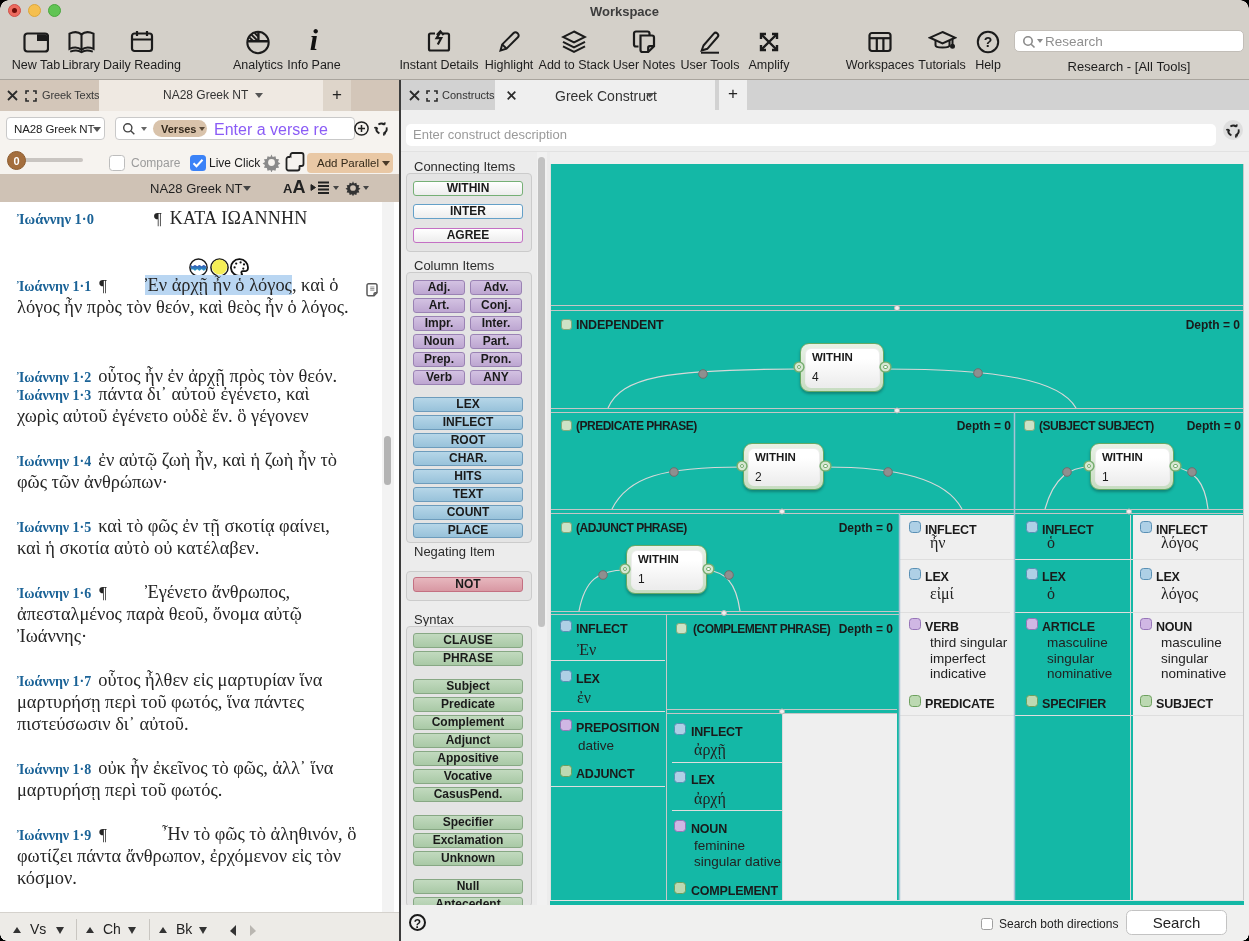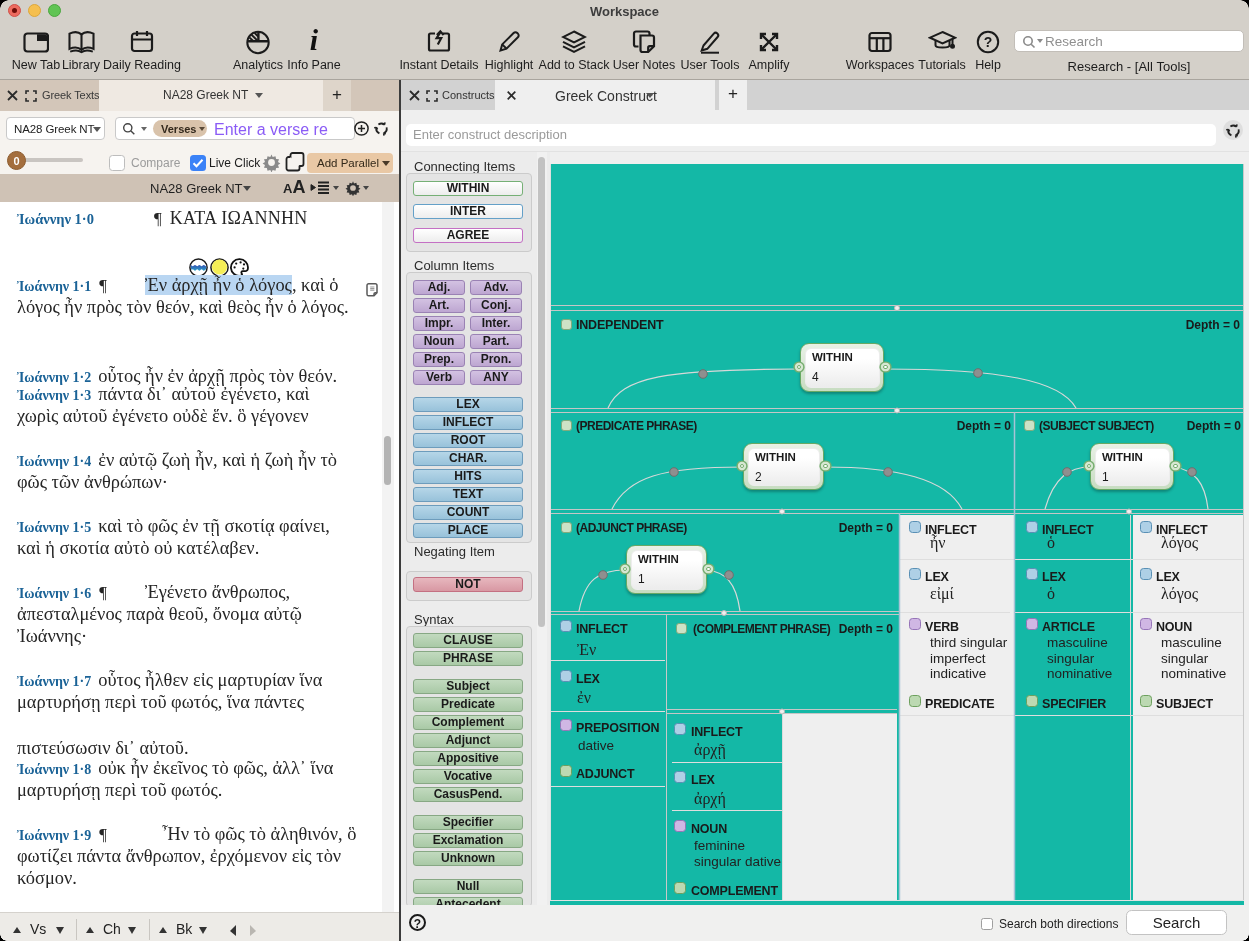--- a/index.html
+++ b/index.html
@@ -317,21 +317,21 @@
       <div class="gline" style="top:204px;">χωρὶς αὐτοῦ ἐγένετο οὐδὲ ἕν. ὃ γέγονεν</div>
       <div class="gline" style="top:248px;"><span class="vref">Ἰωάννην 1·4</span><span style="margin-left:7px;">ἐν αὐτῷ ζωὴ ἦν, καὶ ἡ ζωὴ ἦν τὸ</span></div>
       <div class="gline" style="top:270px;">φῶς τῶν ἀνθρώπων·</div>
       <div class="gline" style="top:314px;"><span class="vref">Ἰωάννην 1·5</span><span style="margin-left:7px;">καὶ τὸ φῶς ἐν τῇ σκοτίᾳ φαίνει,</span></div>
       <div class="gline" style="top:336px;">καὶ ἡ σκοτία αὐτὸ οὐ κατέλαβεν.</div>
       <div class="gline" style="top:380px;"><span class="vref">Ἰωάννην 1·6</span><span style="margin-left:8px;font-size:17px;">¶</span><span style="margin-left:38px;">Ἐγένετο ἄνθρωπος,</span></div>
       <div class="gline" style="top:402px;">ἀπεσταλμένος παρὰ θεοῦ, ὄνομα αὐτῷ</div>
       <div class="gline" style="top:424px;">Ἰωάννης·</div>
       <div class="gline" style="top:468px;"><span class="vref">Ἰωάννην 1·7</span><span style="margin-left:7px;">οὗτος ἦλθεν εἰς μαρτυρίαν ἵνα</span></div>
       <div class="gline" style="top:490px;">μαρτυρήσῃ περὶ τοῦ φωτός, ἵνα πάντες</div>
-      <div class="gline" style="top:512px;margin-top:24px;">πιστεύσωσιν δι᾽ αὐτοῦ.</div>
+      <div class="gline" style="top:512px;">πιστεύσωσιν δι᾽ αὐτοῦ.</div>
       <div class="gline" style="top:556px;"><span class="vref">Ἰωάννην 1·8</span><span style="margin-left:7px;">οὐκ ἦν ἐκεῖνος τὸ φῶς, ἀλλ᾽ ἵνα</span></div>
       <div class="gline" style="top:578px;">μαρτυρήσῃ περὶ τοῦ φωτός.</div>
       <div class="gline" style="top:622px;"><span class="vref">Ἰωάννην 1·9</span><span style="margin-left:8px;font-size:17px;">¶</span><span style="margin-left:55px;">Ἦν τὸ φῶς τὸ ἀληθινόν, ὃ</span></div>
       <div class="gline" style="top:644px;">φωτίζει πάντα ἄνθρωπον, ἐρχόμενον εἰς τὸν</div>
       <div class="gline" style="top:666px;">κόσμον.</div>
       <div class="abs" style="left:382px;top:0px;width:12px;height:710px;background:#f3f3f3;"></div>
       <div class="abs" style="left:384px;top:234px;width:7px;height:49px;border-radius:3.5px;background:#b4b4b4;"></div>
     </div>
     <div class="abs" id="lnav">
       <span class="abs" style="left:13px;top:13.5px;width:0;height:0;border-left:4.5px solid transparent;border-right:4.5px solid transparent;border-bottom:6px solid #333;"></span>

